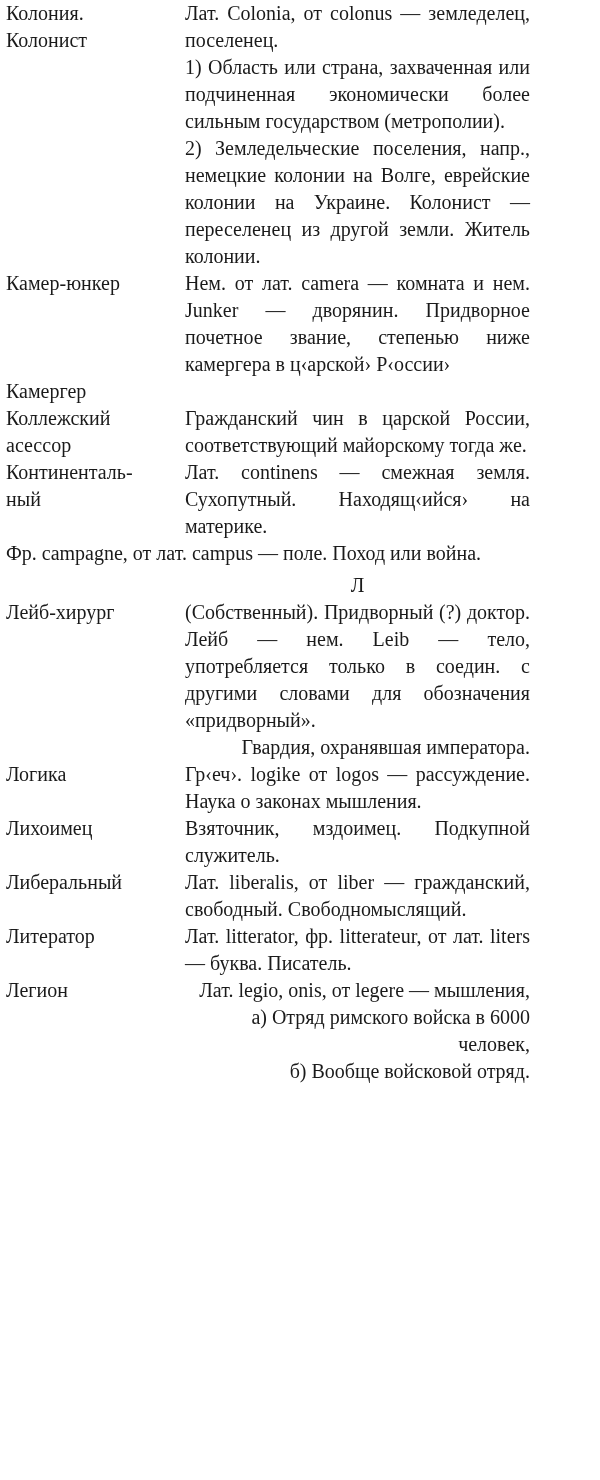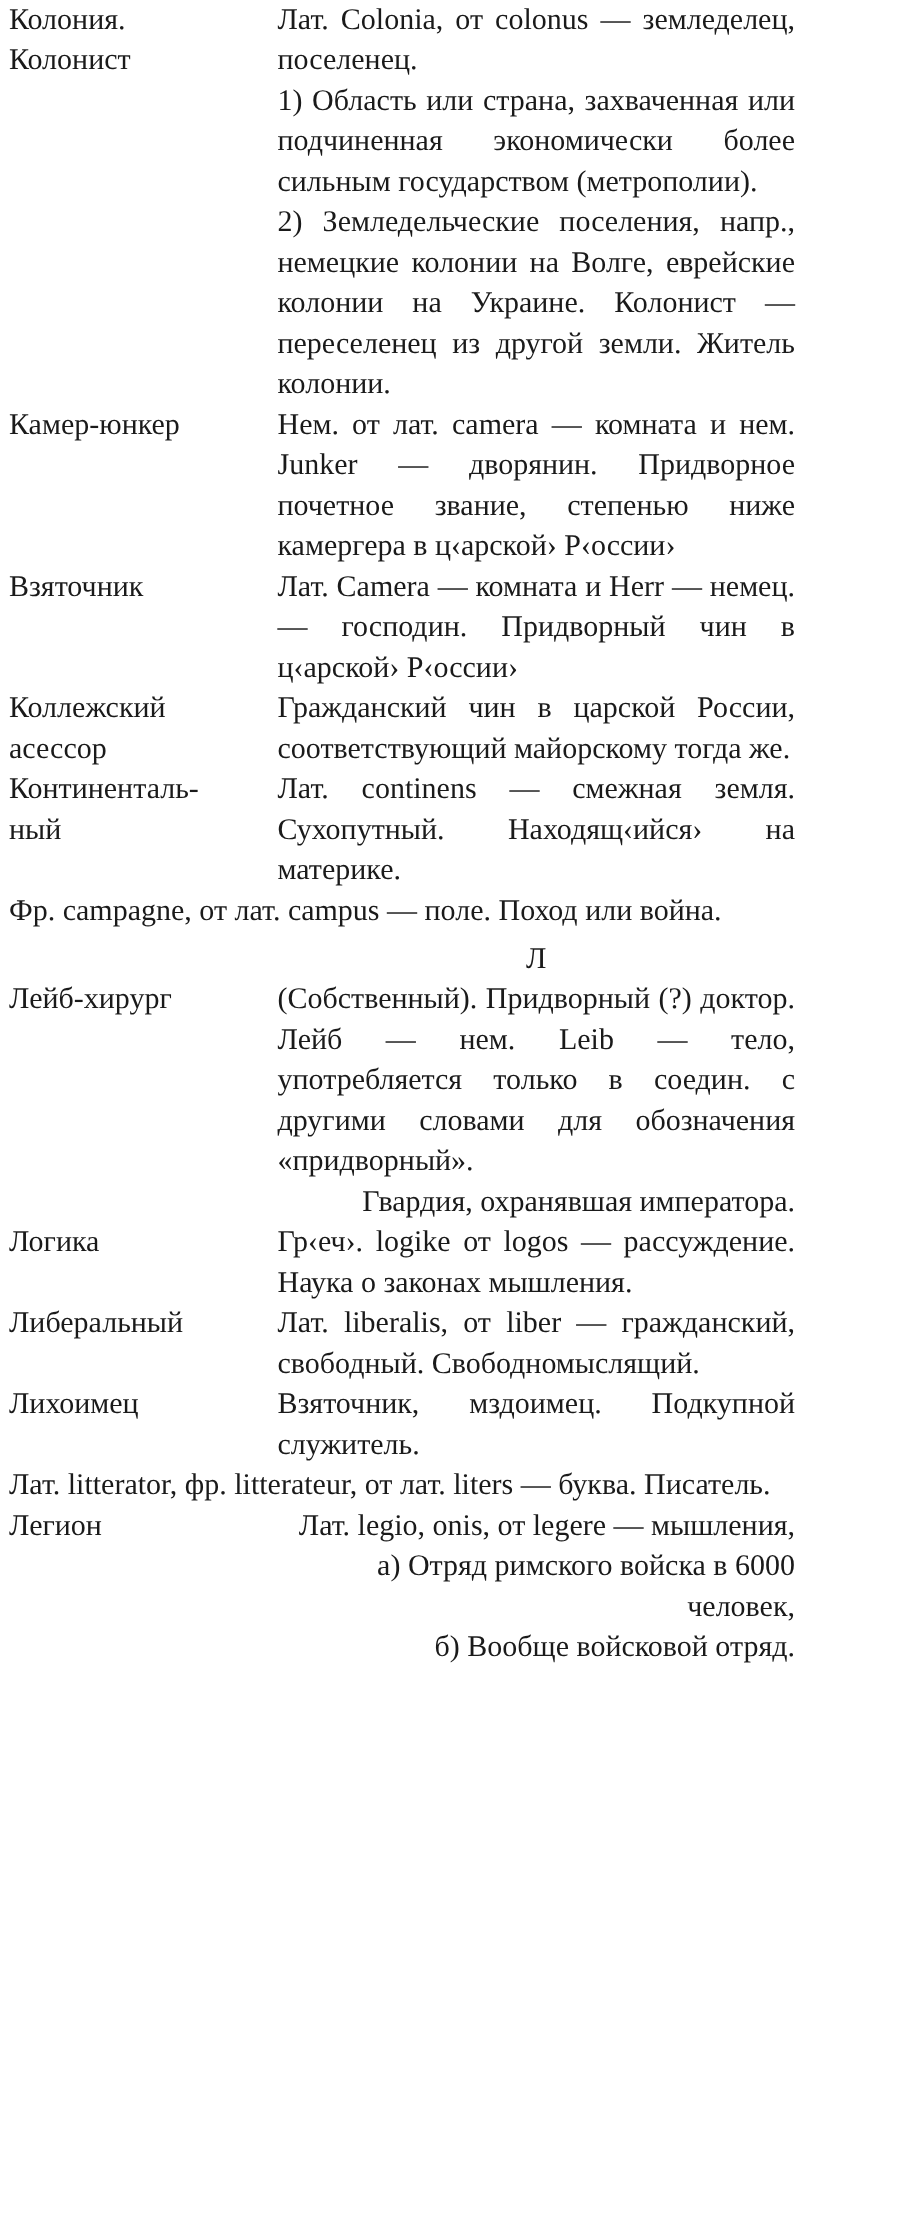--- a/index.html
+++ b/index.html
@@ -69,24 +69,21 @@
     </div>
 
     <div class="entry">
       <div class="term">Камер-юнкер</div>
       <div class="def">
         <p>Нем. от лат. camera — комната и нем. Junker — дворянин. Придворное почетное звание, степенью ниже камергера в ц‹арской› Р‹оссии›</p>
       </div>
     </div>
 
     <div class="entry">
-      <div class="term">Взяточник</div>
-      <div class="def">
-        <p>Лат. Camera — комната и Herr — немец. — господин. Придворный чин в ц‹арской› Р‹оссии›</p>
-      </div>
+      <div class="term">Камергер</div>
     </div>
 
     <div class="entry">
       <div class="term">Коллежский
 асессор</div>
       <div class="def">
         <p>Гражданский чин в царской России, соответствующий майорскому тогда же.</p>
       </div>
     </div>
 
@@ -122,34 +119,35 @@
     </div>
 
     <div class="entry">
       <div class="term">Логика</div>
       <div class="def">
         <p>Гр‹еч›. logike от logos — рассуждение. Наука о законах мышления.</p>
       </div>
     </div>
 
     <div class="entry">
+      <div class="term">Лихоимец</div>
+      <div class="def">
+        <p>Взяточник, мздоимец. Подкупной служитель.</p>
+      </div>
+    </div>
+
+    <div class="entry">
       <div class="term">Либеральный</div>
       <div class="def">
         <p>Лат. liberalis, от liber — гражданский, свободный. Свободномыслящий.</p>
       </div>
     </div>
 
     <div class="entry">
-      <div class="term">Лихоимец</div>
-      <div class="def">
-        <p>Взяточник, мздоимец. Подкупной служитель.</p>
-      </div>
-    </div>
-
-    <div class="entry">
+      <div class="term">Литератор</div>
       <div class="def">
         <p>Лат. litterator, фр. litterateur, от лат. liters — буква. Писатель.</p>
       </div>
     </div>
 
     <div class="entry">
       <div class="term">Легион</div>
       <div class="def">
         <p class="last-left">Лат. legio, onis, от legere — мышления,</p>
         <p class="last-left">а) Отряд римского войска в 6000 человек,</p>

